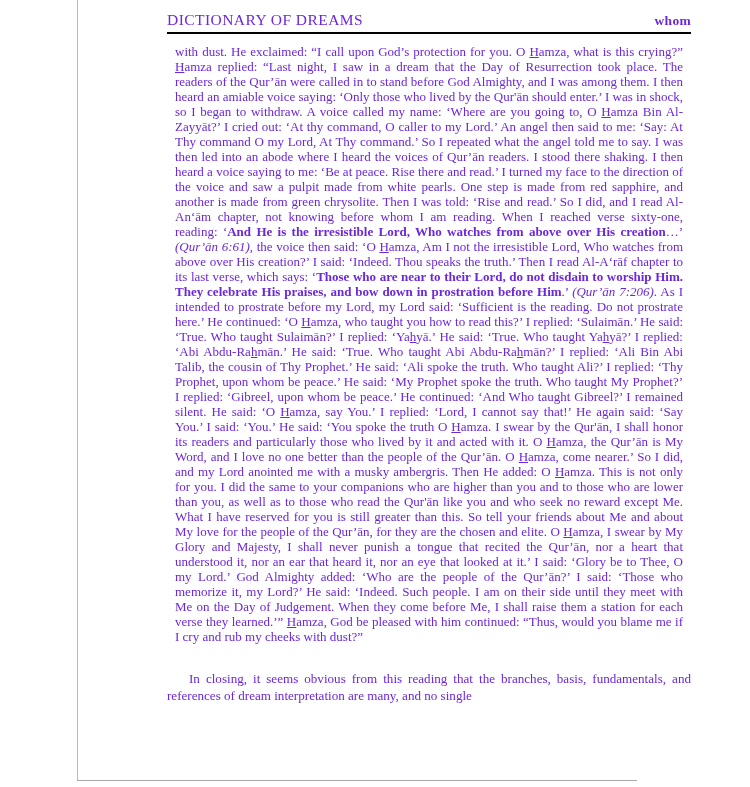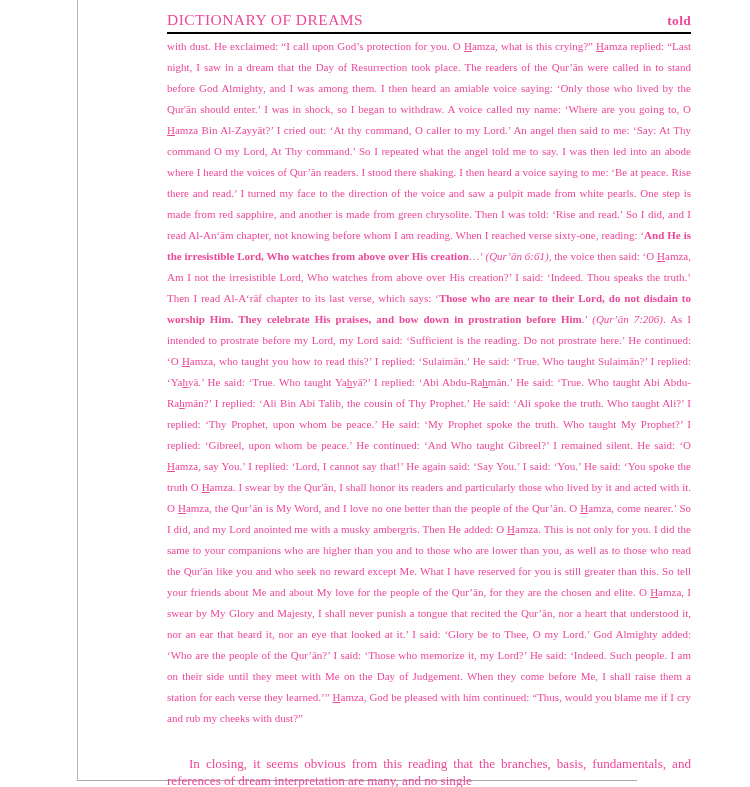--- a/index.html
+++ b/index.html
@@ -7,21 +7,21 @@
     padding: 0;
     background: #ffffff;
   }
   #page {
     position: relative;
     width: 750px;
     height: 787px;
     background: #ffffff;
     overflow: hidden;
     font-family: "Liberation Serif", "DejaVu Serif", serif;
-    color: #ec4899;
+    color: #6d28d9;
   }
 
   
   .scan-edge-v {
     position: absolute;
     left: 77px;
     top: 0px;
     width: 1px;
     height: 781px;
     background: #b8b8b8;
@@ -66,23 +66,23 @@
   }
 
   
   .column {
     position: absolute;
     left: 167px;
     top: 36px;
     width: 524px;
   }
   p.body {
-    margin: 0;
-    font-size: 11px;
-    line-height: 21px;
+    margin: 8px;
+    font-size: 13px;
+    line-height: 15px;
     text-align: justify;
     text-justify: inter-word;
     hyphens: manual;
   }
   .u-h {
     text-decoration: underline;
     text-underline-offset: 1px;
   }
   .quote {
     font-weight: bold;
@@ -111,21 +111,21 @@
 </head>
 <body>
 
 <div id="page">
 
   <div class="scan-edge-v"></div>
   <div class="scan-edge-h"></div>
 
   <div class="running-head">
     <span class="head-title">DICTIONARY OF DREAMS</span>
-    <span class="head-folio">told</span>
+    <span class="head-folio">whom</span>
   </div>
   <div class="head-rule"></div>
 
   <div class="column">
 
     <p class="body"><span>with dust. He exclaimed: “I call upon God’s protection for you. O </span><span class="u-h">H</span><span>amza, what is this crying?” </span><span class="u-h">H</span><span>amza replied: “Last night, I saw in a dream that the Day of Resurrection took place. The readers of the Qur’ān were called in to stand before God Almighty, and I was among them. I then heard an amiable voice saying: ‘Only those who lived by the Qur'ān should enter.’ I was in shock, so I began to withdraw. A voice called my name: ‘Where are you going to, O </span><span class="u-h">H</span><span>amza Bin Al-Zayyāt?’ I cried out: ‘At thy command, O caller to my Lord.’ An angel then said to me: ‘Say: At Thy command O my Lord, At Thy command.’ So I repeated what the angel told me to say. I was then led into an abode where I heard the voices of Qur’ān readers. I stood there shaking. I then heard a voice saying to me: ‘Be at peace. Rise there and read.’ I turned my face to the direction of the voice and saw a pulpit made from white pearls. One step is made from red sapphire, and another is made from green chrysolite. Then I was told: ‘Rise and read.’ So I did, and I read Al-An‘ām chapter, not knowing before whom I am reading. When I reached verse sixty-one, reading: ‘</span><span class="quote">And He is the irresistible Lord, Who watches from above over His creation</span><span>…’ </span><span class="cite">(Qur’ān 6:61)</span><span>, the voice then said: ‘O </span><span class="u-h">H</span><span>amza, Am I not the irresistible Lord, Who watches from above over His creation?’ I said: ‘Indeed. Thou speaks the truth.’ Then I read Al-A‘rāf chapter to its last verse, which says: ‘</span><span class="quote">Those who are near to their Lord, do not disdain to worship Him. They celebrate His praises, and bow down in prostration before Him</span><span>.’ </span><span class="cite">(Qur’ān 7:206)</span><span>. As I intended to prostrate before my Lord, my Lord said: ‘Sufficient is the reading. Do not prostrate here.’ He continued: ‘O </span><span class="u-h">H</span><span>amza, who taught you how to read this?’ I replied: ‘Sulaimān.’ He said: ‘True. Who taught Sulaimān?’ I replied: ‘Ya</span><span class="u-h">h</span><span>yā.’ He said: ‘True. Who taught Ya</span><span class="u-h">h</span><span>yā?’ I replied: ‘Abi Abdu-Ra</span><span class="u-h">h</span><span>mān.’ He said: ‘True. Who taught Abi Abdu-Ra</span><span class="u-h">h</span><span>mān?’ I replied: ‘Ali Bin Abi Talib, the cousin of Thy Prophet.’ He said: ‘Ali spoke the truth. Who taught Ali?’ I replied: ‘Thy Prophet, upon whom be peace.’ He said: ‘My Prophet spoke the truth. Who taught My Prophet?’ I replied: ‘Gibreel, upon whom be peace.’ He continued: ‘And Who taught Gibreel?’ I remained silent. He said: ‘O </span><span class="u-h">H</span><span>amza, say You.’ I replied: ‘Lord, I cannot say that!’ He again said: ‘Say You.’ I said: ‘You.’ He said: ‘You spoke the truth O </span><span class="u-h">H</span><span>amza. I swear by the Qur'ān, I shall honor its readers and particularly those who lived by it and acted with it. O </span><span class="u-h">H</span><span>amza, the Qur’ān is My Word, and I love no one better than the people of the Qur’ān. O </span><span class="u-h">H</span><span>amza, come nearer.’ So I did, and my Lord anointed me with a musky ambergris. Then He added: O </span><span class="u-h">H</span><span>amza. This is not only for you. I did the same to your companions who are higher than you and to those who are lower than you, as well as to those who read the Qur'ān like you and who seek no reward except Me. What I have reserved for you is still greater than this. So tell your friends about Me and about My love for the people of the Qur’ān, for they are the chosen and elite. O </span><span class="u-h">H</span><span>amza, I swear by My Glory and Majesty, I shall never punish a tongue that recited the Qur’ān, nor a heart that understood it, nor an ear that heard it, nor an eye that looked at it.’ I said: ‘Glory be to Thee, O my Lord.’ God Almighty added: ‘Who are the people of the Qur’ān?’ I said: ‘Those who memorize it, my Lord?’ He said: ‘Indeed. Such people. I am on their side until they meet with Me on the Day of Judgement. When they come before Me, I shall raise them a station for each verse they learned.’” </span><span class="u-h">H</span><span>amza, God be pleased with him continued: “Thus, would you blame me if I cry and rub my cheeks with dust?”</span></p>
 
     <div class="conclusion-block">
       <p class="after-title">In closing, it seems obvious from this reading that the branches, basis, fundamentals, and references of dream interpretation are many, and no single</p>
     </div>

